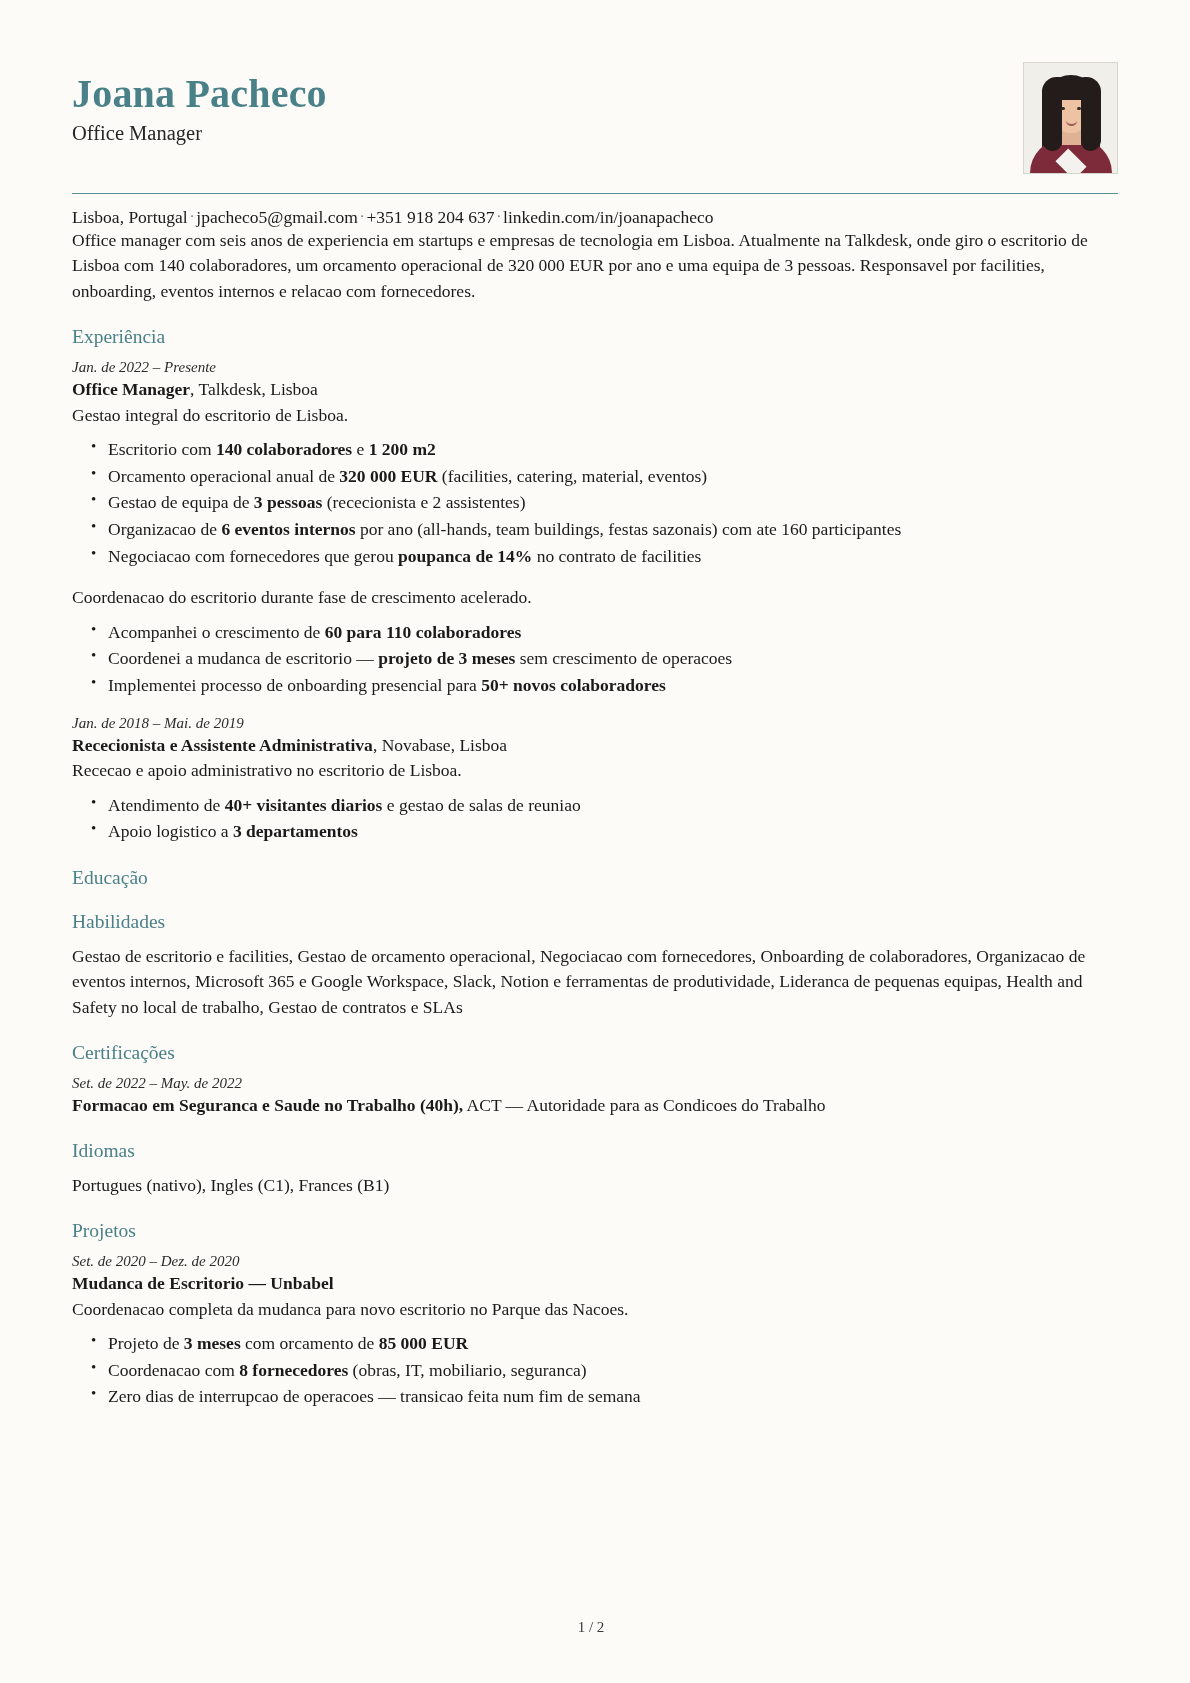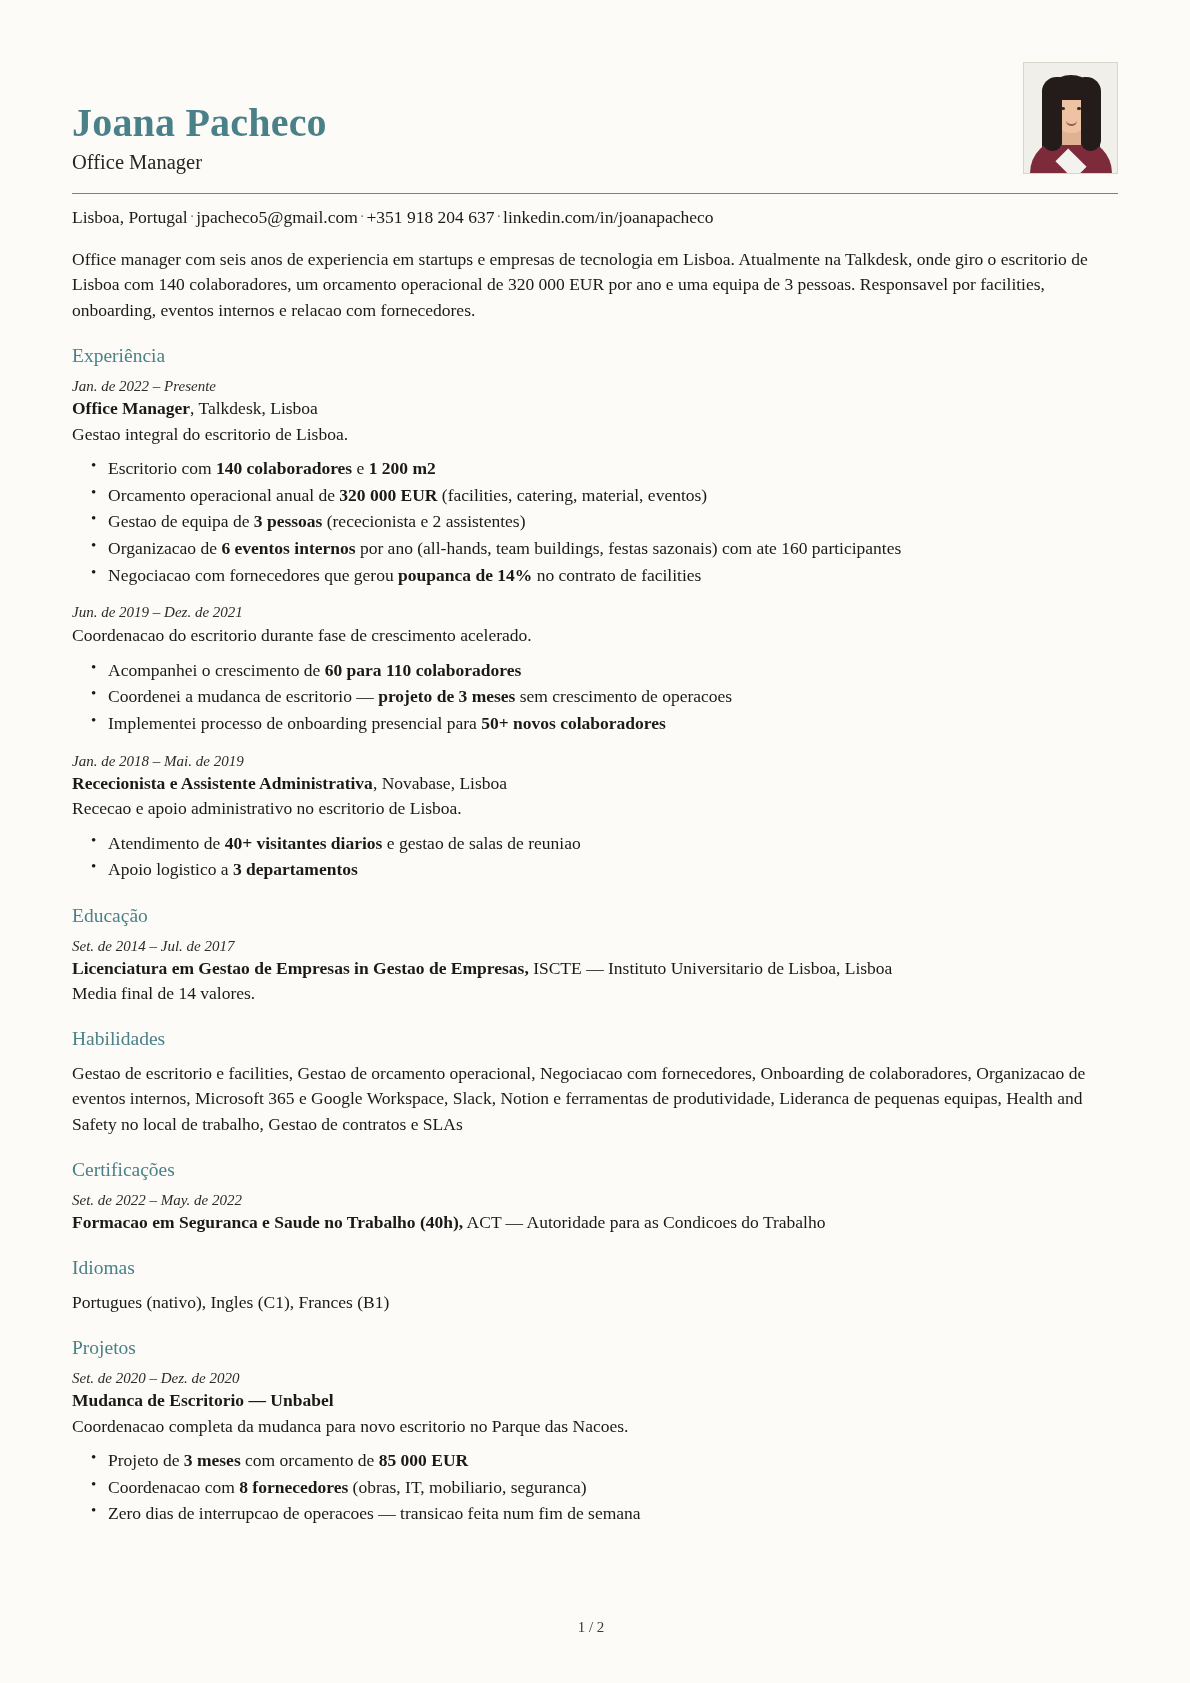--- a/index.html
+++ b/index.html
@@ -16,21 +16,21 @@
     width: 1190px;
     height: 1683px;
     background: #fcfbf7;
     box-sizing: border-box;
     padding: 62px 72px 0 72px;
     overflow: hidden;
   }
   
   .header {
     display: flex;
-    align-items: flex-end;
+    align-items: flex-start;
     justify-content: space-between;
   }
   .header-left { padding-top: 10px; }
   .name {
     font-size: 40px;
     font-weight: bold;
     color: #4a8088;
     line-height: 1.08;
     letter-spacing: 0.2px;
     margin: 0;
@@ -100,21 +100,20 @@
   }
   .contact {
     font-size: 17.5px;
     margin-top: 13px;
     color: #1a1a1a;
   }
   .dot-sep { color:#6b6b6b; padding: 0 2px; font-size: 14px; vertical-align: 2px;}
   .summary {
     font-size: 17.5px;
     line-height: 1.45;
-    margin-top: 19px;
     color: #1a1a1a;
   }
   
   .section { margin-top: 22px; }
   .section-title {
     color: #4a8088;
     font-size: 19.5px;
     font-weight: normal;
     margin: 0 0 11px 0;
   }
@@ -213,21 +212,20 @@
           <div class="entry-sub">Gestao integral do escritorio de Lisboa.</div>
           <ul class="bullets">
             <li><span>Escritorio com </span><b>140 colaboradores</b><span> e </span><b>1 200 m2</b></li>
             <li><span>Orcamento operacional anual de </span><b>320 000 EUR</b><span> (facilities, catering, material, eventos)</span></li>
             <li><span>Gestao de equipa de </span><b>3 pessoas</b><span> (rececionista e 2 assistentes)</span></li>
             <li><span>Organizacao de </span><b>6 eventos internos</b><span> por ano (all-hands, team buildings, festas sazonais) com ate 160 participantes</span></li>
             <li><span>Negociacao com fornecedores que gerou </span><b>poupanca de 14%</b><span> no contrato de facilities</span></li>
           </ul>
         </div>
         <div class="entry">
-          <div class="entry-date">Jun. de 2019 – Dez. de 2021</div>
           <div class="entry-sub">Coordenacao do escritorio durante fase de crescimento acelerado.</div>
           <ul class="bullets">
             <li><span>Acompanhei o crescimento de </span><b>60 para 110 colaboradores</b></li>
             <li><span>Coordenei a mudanca de escritorio — </span><b>projeto de 3 meses</b><span> sem crescimento de operacoes</span></li>
             <li><span>Implementei processo de onboarding presencial para </span><b>50+ novos colaboradores</b></li>
           </ul>
         </div>
         <div class="entry">
           <div class="entry-date">Jan. de 2018 – Mai. de 2019</div>
           <div class="entry-heading"><b>Rececionista e Assistente Administrativa</b><span>, Novabase, Lisboa</span></div>
@@ -235,27 +233,20 @@
           <ul class="bullets">
             <li><span>Atendimento de </span><b>40+ visitantes diarios</b><span> e gestao de salas de reuniao</span></li>
             <li><span>Apoio logistico a </span><b>3 departamentos</b></li>
           </ul>
         </div>
       </div>
   </div>
 
   <div class="section">
     <div class="section-title">Educação</div>
-    <div>
-        <div class="entry">
-          <div class="entry-date">Set. de 2014 – Jul. de 2017</div>
-          <div class="entry-heading"><b>Licenciatura em Gestao de Empresas in Gestao de Empresas,</b><span> ISCTE — Instituto Universitario de Lisboa, Lisboa</span></div>
-          <div class="entry-sub">Media final de 14 valores.</div>
-        </div>
-      </div>
   </div>
 
   <div class="section">
     <div class="section-title">Habilidades</div>
     <div class="para">Gestao de escritorio e facilities, Gestao de orcamento operacional, Negociacao com fornecedores, Onboarding de colaboradores, Organizacao de eventos internos, Microsoft 365 e Google Workspace, Slack, Notion e ferramentas de produtividade, Lideranca de pequenas equipas, Health and Safety no local de trabalho, Gestao de contratos e SLAs</div>
   </div>
 
   <div class="section">
     <div class="section-title">Certificações</div>
     <div>

